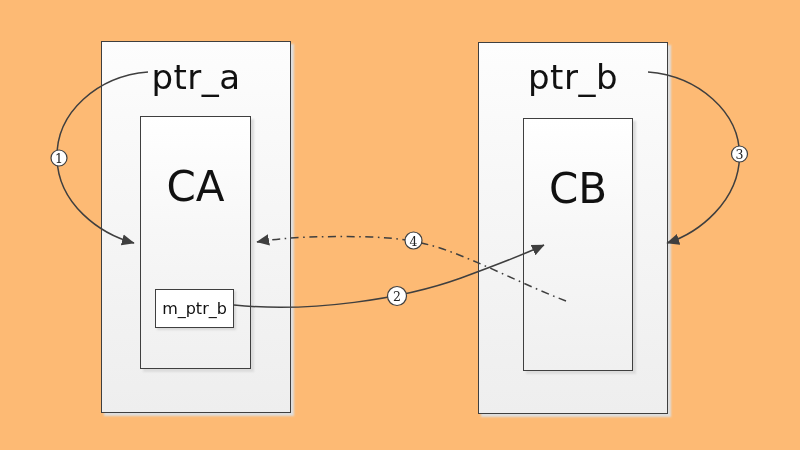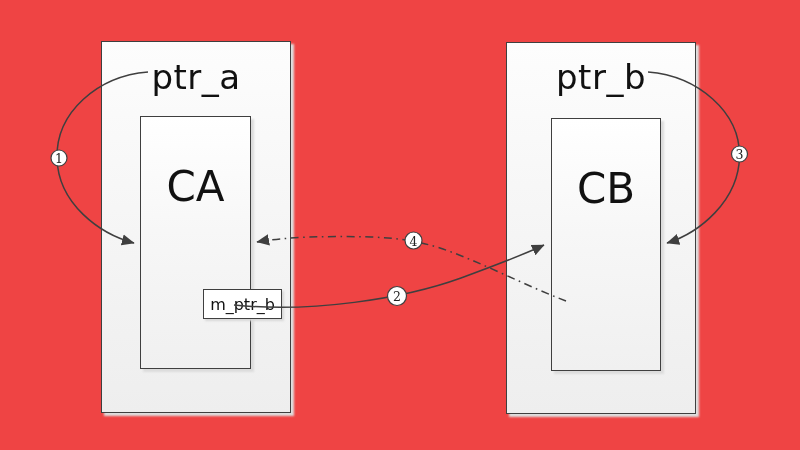--- a/index.html
+++ b/index.html
@@ -1,35 +1,35 @@
 <!DOCTYPE html>
 <html><head>
 <meta charset="utf-8">
 <style>
   html, body { margin: 0; padding: 0; background: #ffffff; }
   .canvas {
     position: relative;
     width: 800px;
     height: 450px;
-    background: #ef4444;
+    background: #fdba74;
     overflow: hidden;
     font-family: "DejaVu Sans", "Liberation Sans", sans-serif;
     color: #1a1a1a;
   }
   .outer-box {
     position: absolute;
     width: 190px;
     height: 372px;
     box-sizing: border-box;
     border: 1.4px solid #3f3f3f;
     background: linear-gradient(180deg, #fdfdfd 0%, #f6f6f6 45%, #eeeeee 100%);
     box-shadow: 3px 3px 2px #dedede;
   }
   .outer-box.left  { left: 101px; top: 41px; }
-  .outer-box.right { left: 506px; top: 42px; }
+  .outer-box.right { left: 478px; top: 42px; }
   .inner-box {
     position: absolute;
     box-sizing: border-box;
     border: 1.4px solid #3f3f3f;
     background: linear-gradient(180deg, #ffffff 0%, #f7f7f7 45%, #f0f0f0 100%);
     box-shadow: 3px 3px 2px #dcdcdc;
   }
   .outer-box.left  .inner-box { left: 38px; top: 74px; width: 111px; height: 253px; }
   .outer-box.right .inner-box { left: 44px; top: 75px; width: 110px; height: 253px; padding-left: 24px; }
   .ptr-label {
@@ -49,30 +49,29 @@
     top: 53px;
     text-align: center;
     font-size: 42px;
     line-height: 34px;
     color: #111111;
   }
   .member-box {
     position: absolute;
     box-sizing: border-box;
     width: 79px;
-    height: 30px;
+    height: 39px;
     border: 1.2px solid #3f3f3f;
     background: #ffffff;
     box-shadow: 2px 2px 2px #d8d8d8;
     display: flex;
     align-items: center;
     justify-content: center;
     font-size: 16px;
     color: #111111;
-    margin-left: 48px;
   }
   .outer-box.left  .member-box { left: 14px; top: 172px; }
   .outer-box.right .member-box { left: 14px; top: 172px; width: 80px; }
   svg.overlay {
     position: absolute;
     left: 0; top: 0;
     width: 800px;
     height: 450px;
     pointer-events: none;
     z-index: 5;

